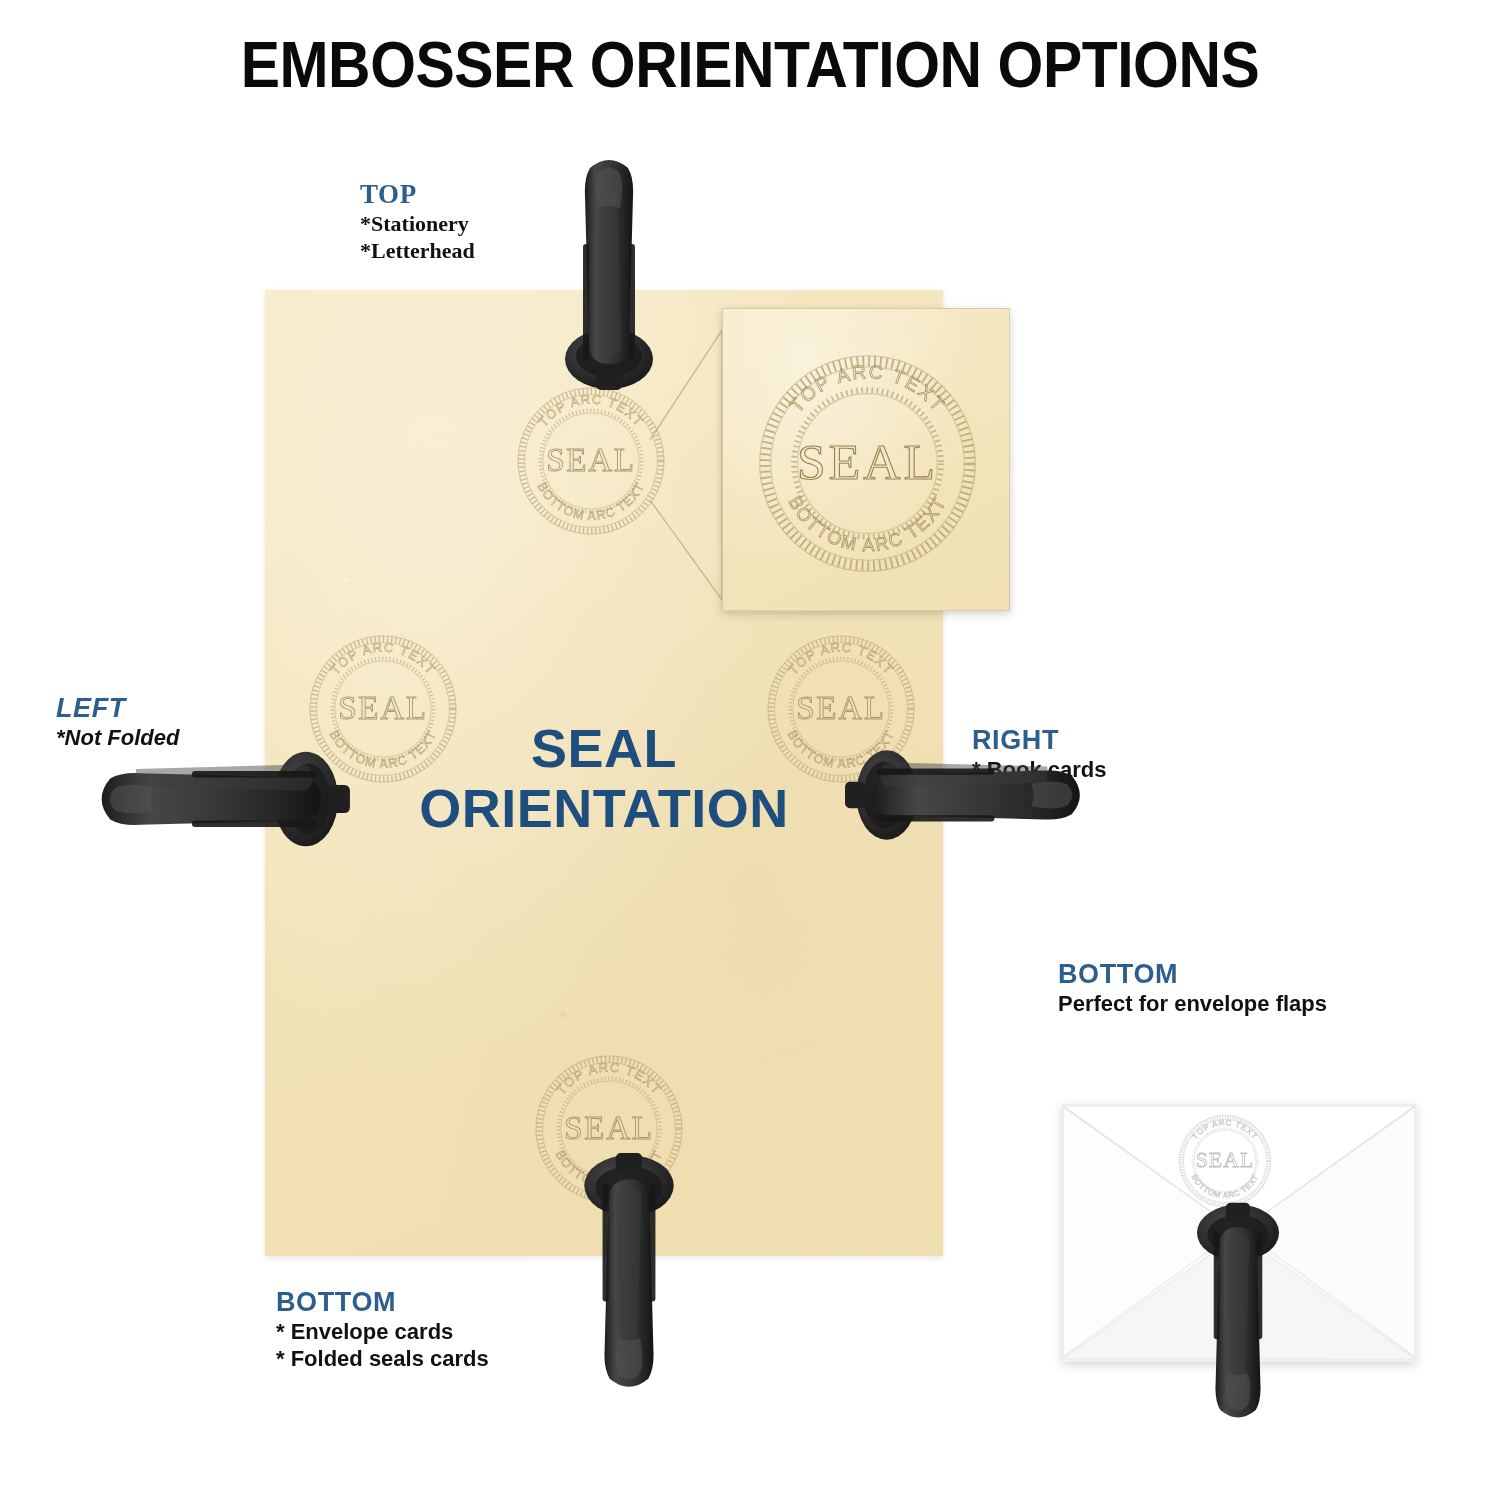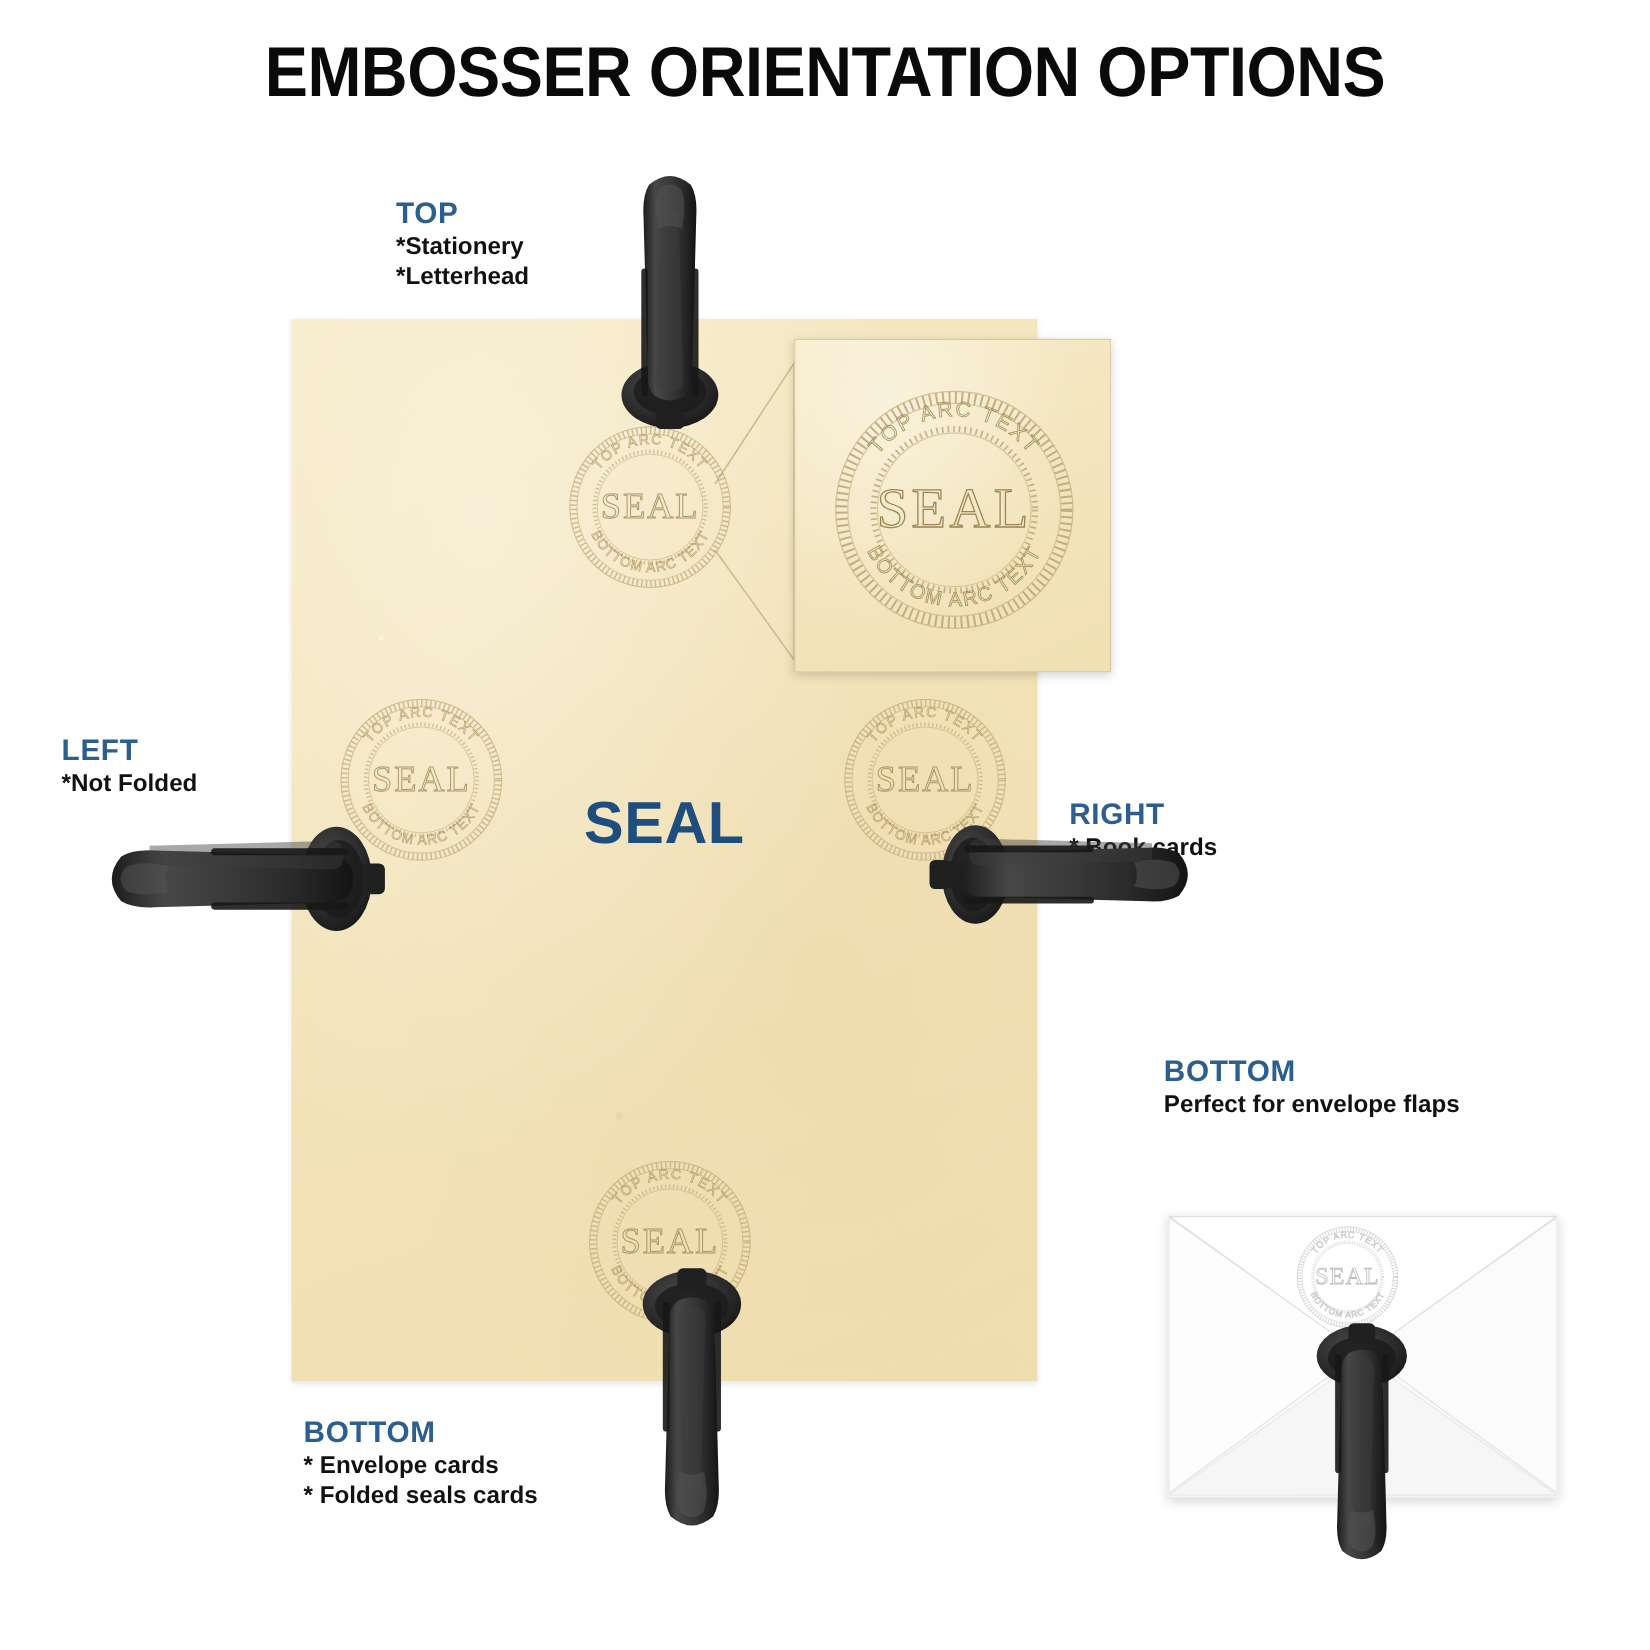--- a/index.html
+++ b/index.html
@@ -33,22 +33,22 @@
     line-height:1.22;
   }
   .callout .ln{
     font-weight:bold;
     font-size:22px;
     color:#111111;
     line-height:1.22;
     white-space:nowrap;
   }
 
-  #callout-top   { left:360px; top:178px; }
-  #callout-left  { left:56px;  top:666px; }
+  #callout-top   { left:360px; top:178px;font-family:Liberation Serif, serif; }
+  #callout-left  { left:56px;  top:692px;font-style:italic; }
   #callout-right { left:972px; top:724px; }
   #callout-bottom-env { left:1058px; top:958px; }
   #callout-bottom-page{ left:276px;  top:1286px; }
 
   
   #paper{
     position:absolute;
     left:265px; top:290px;
     width:678px; height:966px;
     background:
@@ -208,20 +208,21 @@
       <text font-family="'Liberation Sans',sans-serif" font-size="14.8" letter-spacing="1.5" fill="none" stroke="#9f8754" stroke-width=".62" opacity=".9">
         <textPath href="#arcBotZ" startOffset="50%" text-anchor="middle">BOTTOM ARC TEXT</textPath>
       </text>
       <text x="100" y="113" text-anchor="middle" font-family="'Liberation Serif',serif" font-size="42" letter-spacing="2.5" fill="none" stroke="#97804f" stroke-width=".95" opacity=".95">SEAL</text>
     </svg>
   </div>
 </div>
 
 <div id="seal-orientation-text">
   <div>SEAL</div>
+  <div>ORIENTATION</div>
 </div>
 
 <div class="embosser" style="left:548px; top:152px; width:122px; height:240px; z-index:5;">
   <svg viewBox="0 0 120 240" width="122" height="240" aria-hidden="true">
     <defs>
       <linearGradient id="gBody" x1="0" y1="0" x2="1" y2="0">
         <stop offset="0%" stop-color="#1c1c1c"></stop>
         <stop offset="22%" stop-color="#474747"></stop>
         <stop offset="48%" stop-color="#3a3a3a"></stop>
         <stop offset="74%" stop-color="#2a2a2a"></stop>

